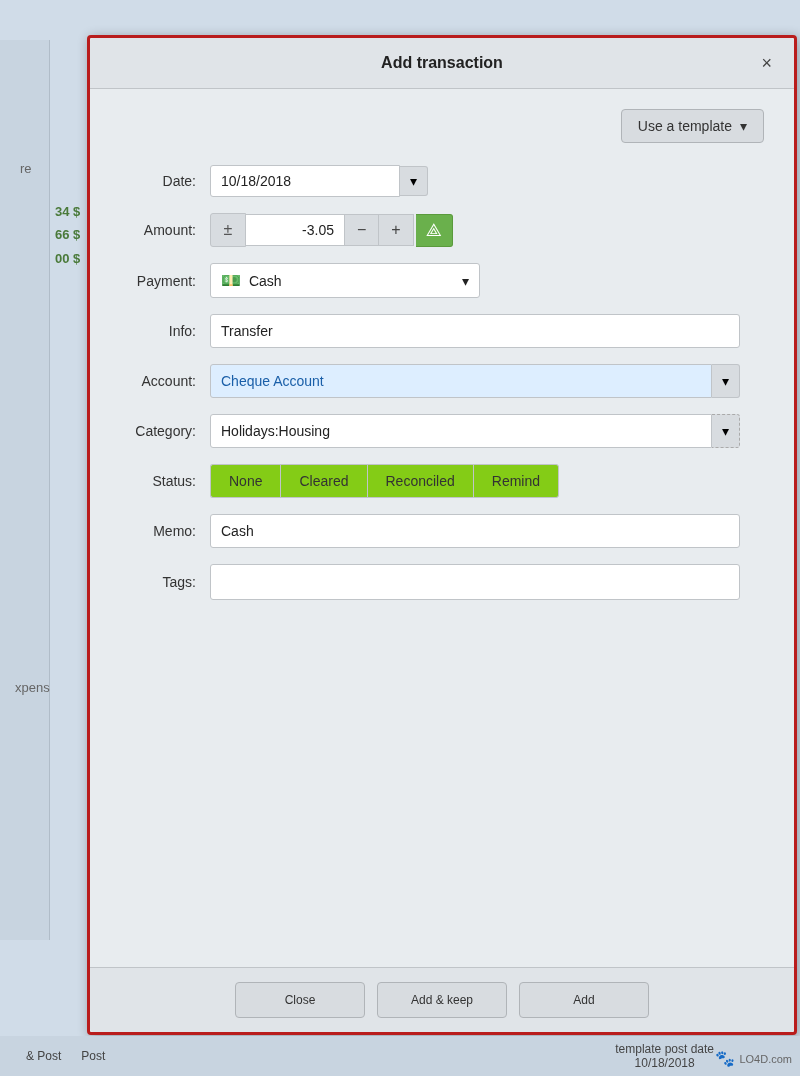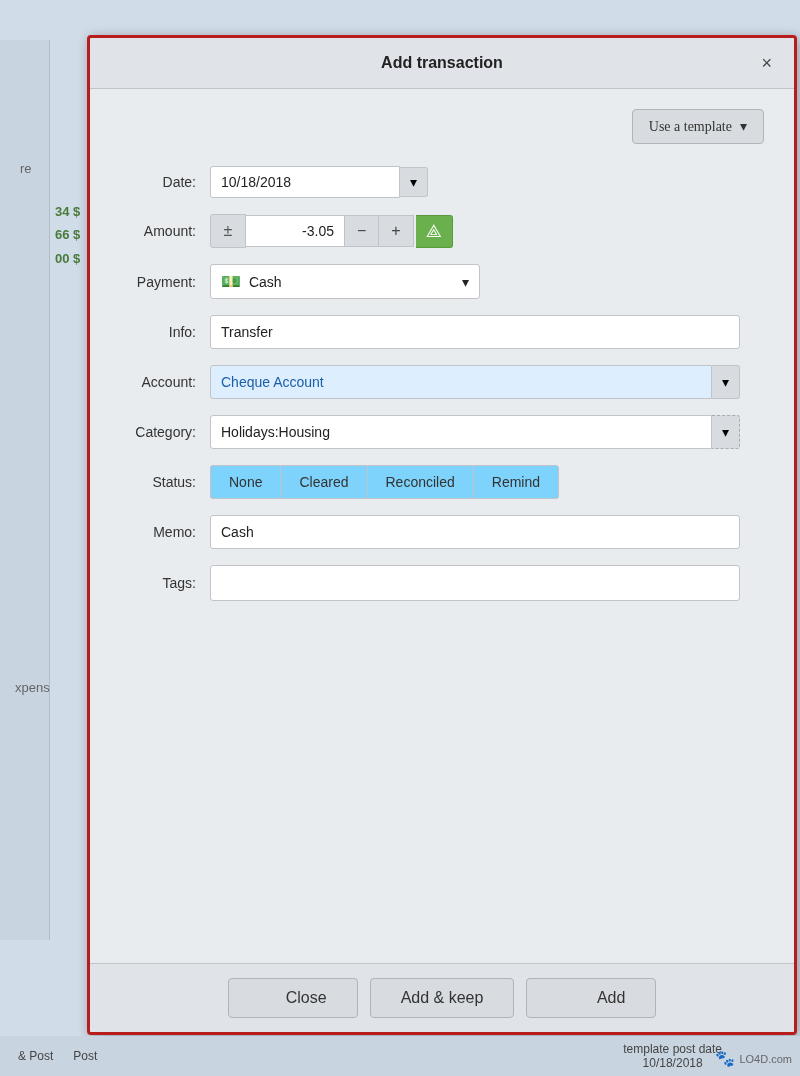--- a/index.html
+++ b/index.html
@@ -98,21 +98,20 @@
       background: #d8dce0;
       border: 1px solid #b0b4b8;
       border-radius: 4px;
       padding: 8px 16px;
       cursor: pointer;
       font-size: 14px;
       display: flex;
       align-items: center;
       gap: 8px;
       color: #333;
-      font-family: Liberation Serif, serif;
     }
 
     
     .form-row {
       display: flex;
       align-items: center;
       margin-bottom: 16px;
     }
 
     .form-label {
@@ -326,21 +325,21 @@
     }
 
     
     .status-container {
       display: flex;
       gap: 0;
     }
 
     .status-btn {
       border: 1px solid #c0c4c8;
-      background: #7dd3fc;
+      background: #84cc16;
       padding: 8px 18px;
       cursor: pointer;
       font-size: 14px;
       color: #333;
       border-right: none;
     }
 
     .status-btn:first-child {
       border-radius: 3px 0 0 3px;
     }
@@ -376,36 +375,36 @@
       gap: 12px;
       border-radius: 0 0 4px 4px;
     }
 
     .footer-btn {
       background: #d8dce0;
       border: 1px solid #b0b4b8;
       border-radius: 4px;
       padding: 10px 30px;
       cursor: pointer;
-      font-size: 16px;
+      font-size: 12px;
       color: #333;
       min-width: 130px;
-      text-align: right;
+      text-align: center;
     }
 
     
     .status-bar {
       position: absolute;
       bottom: 0;
       left: 0; right: 0;
       height: 40px;
       background: #c8d4e0;
       display: flex;
       align-items: center;
-      padding: 0 18px;
+      padding: 0 26px;
       gap: 20px;
       font-size: 12px;
       color: #444;
     }
 
     .lo4d-watermark {
       position: absolute;
       bottom: 8px;
       right: 8px;
       font-size: 11px;

